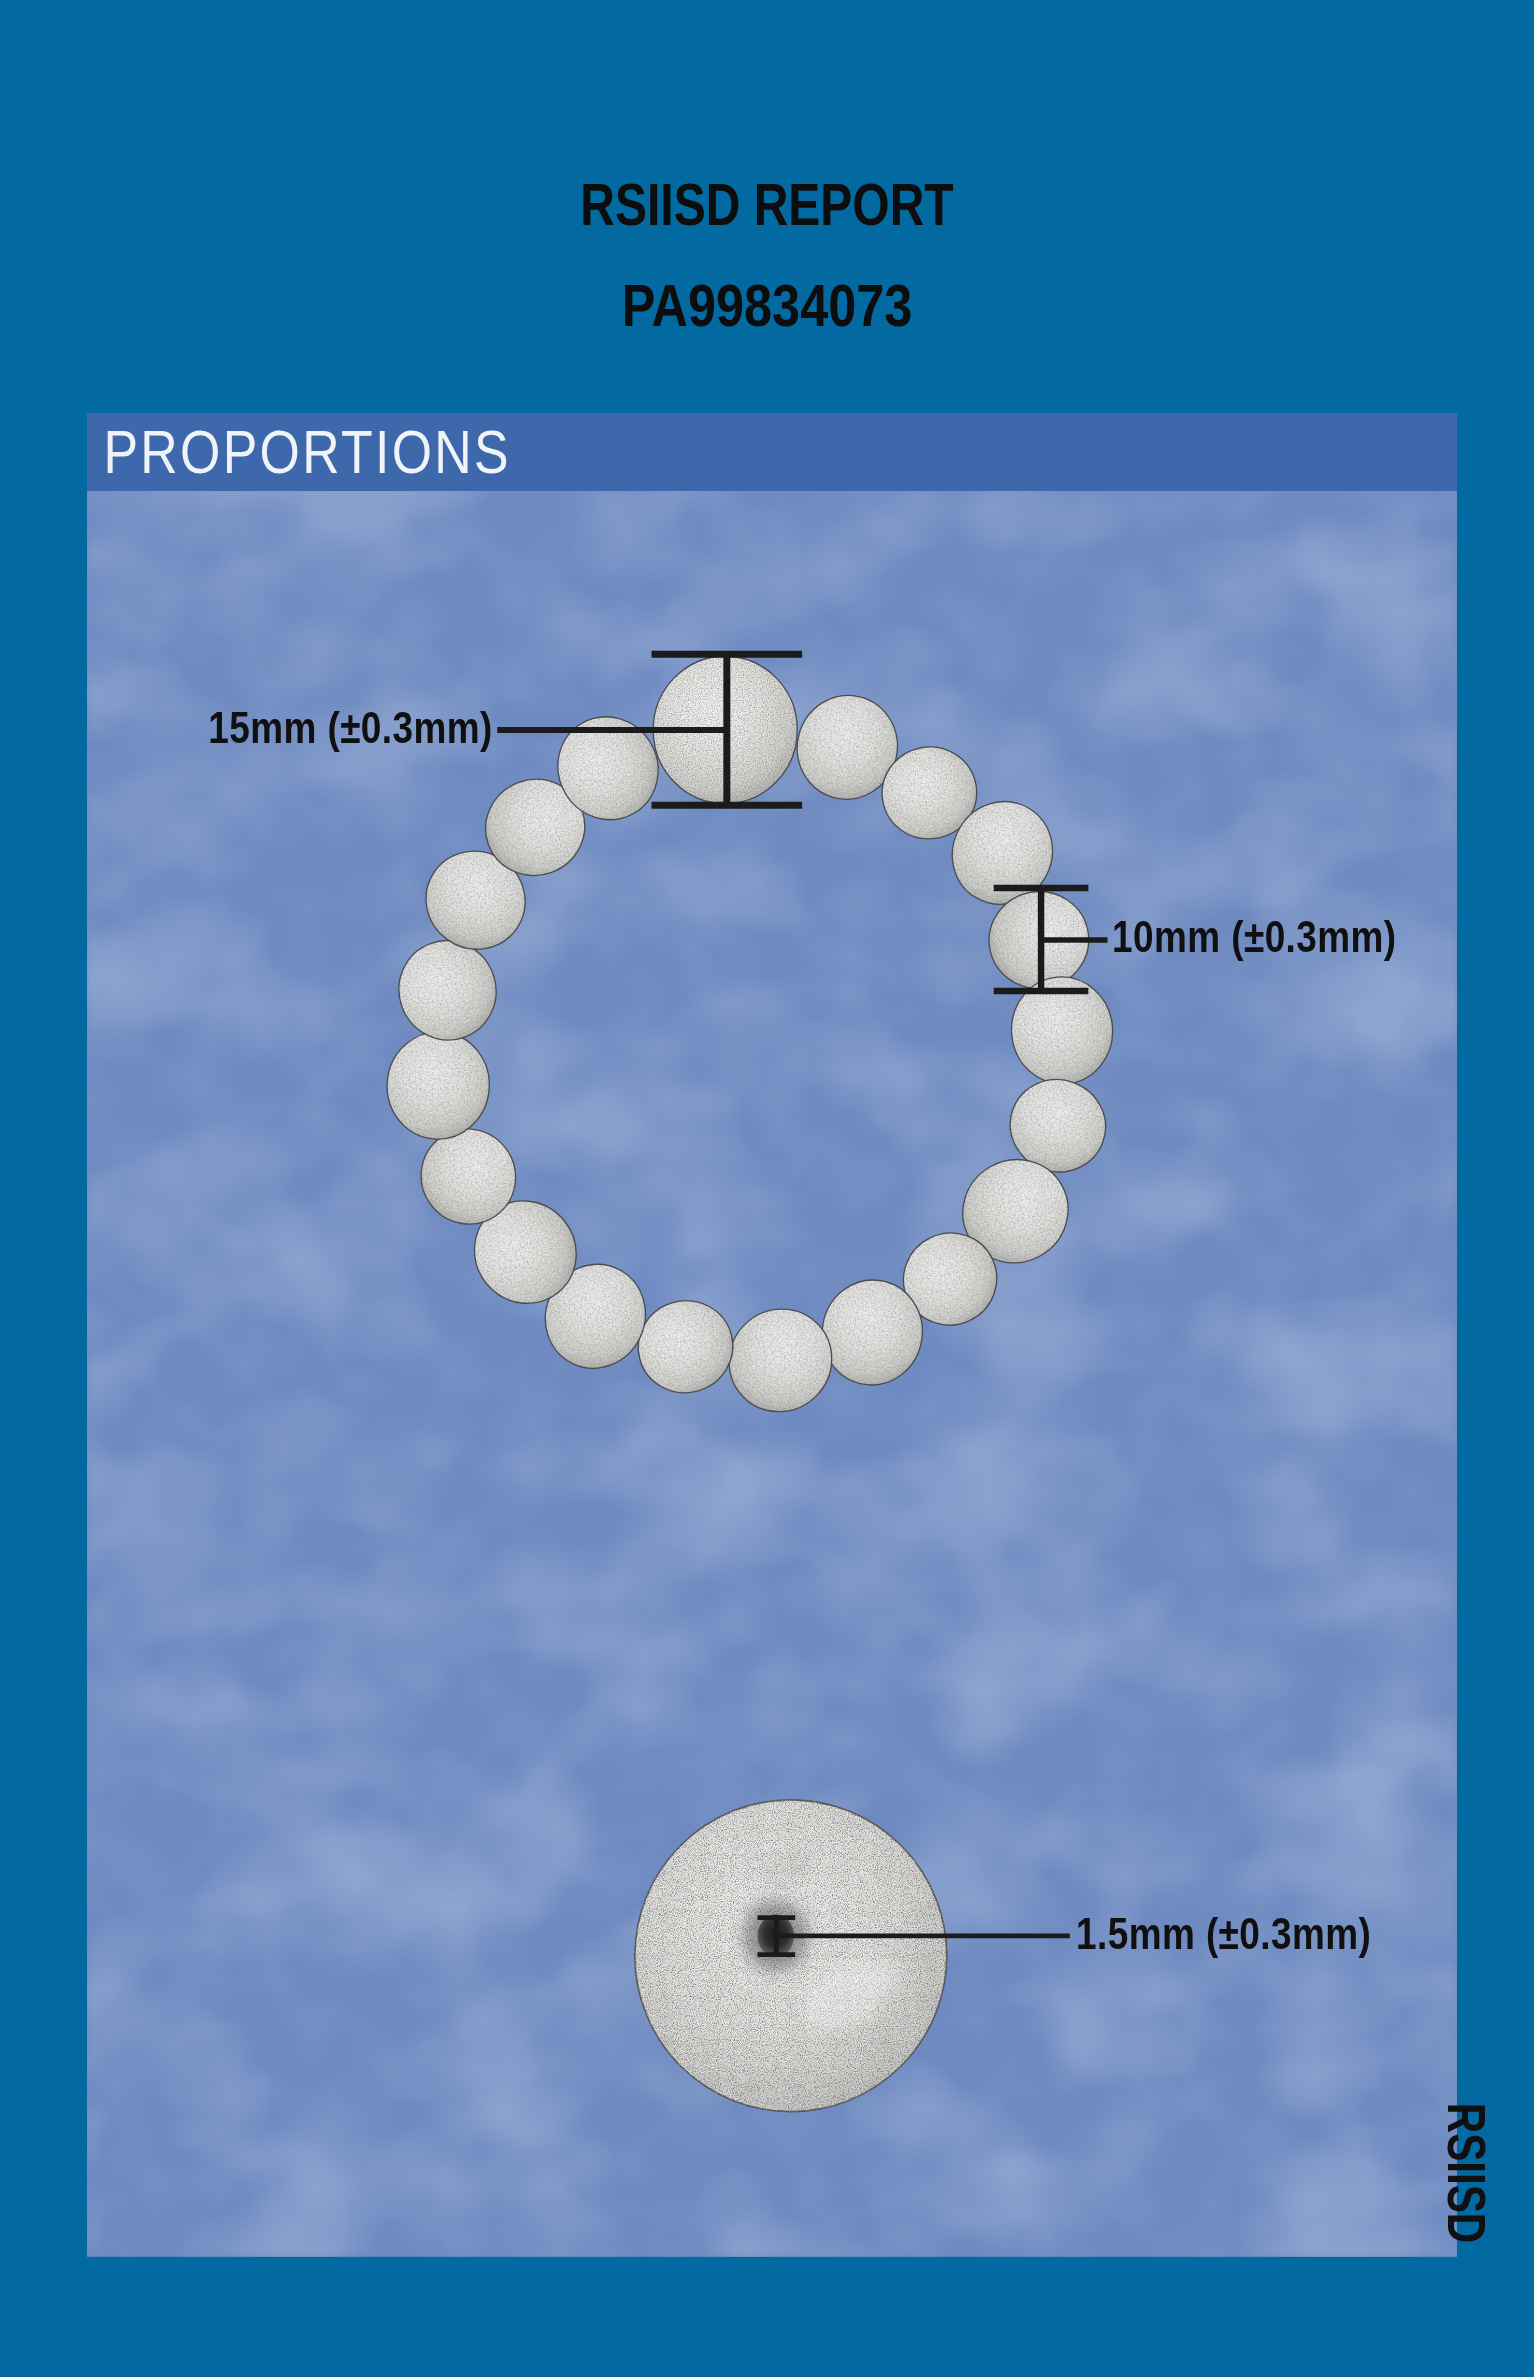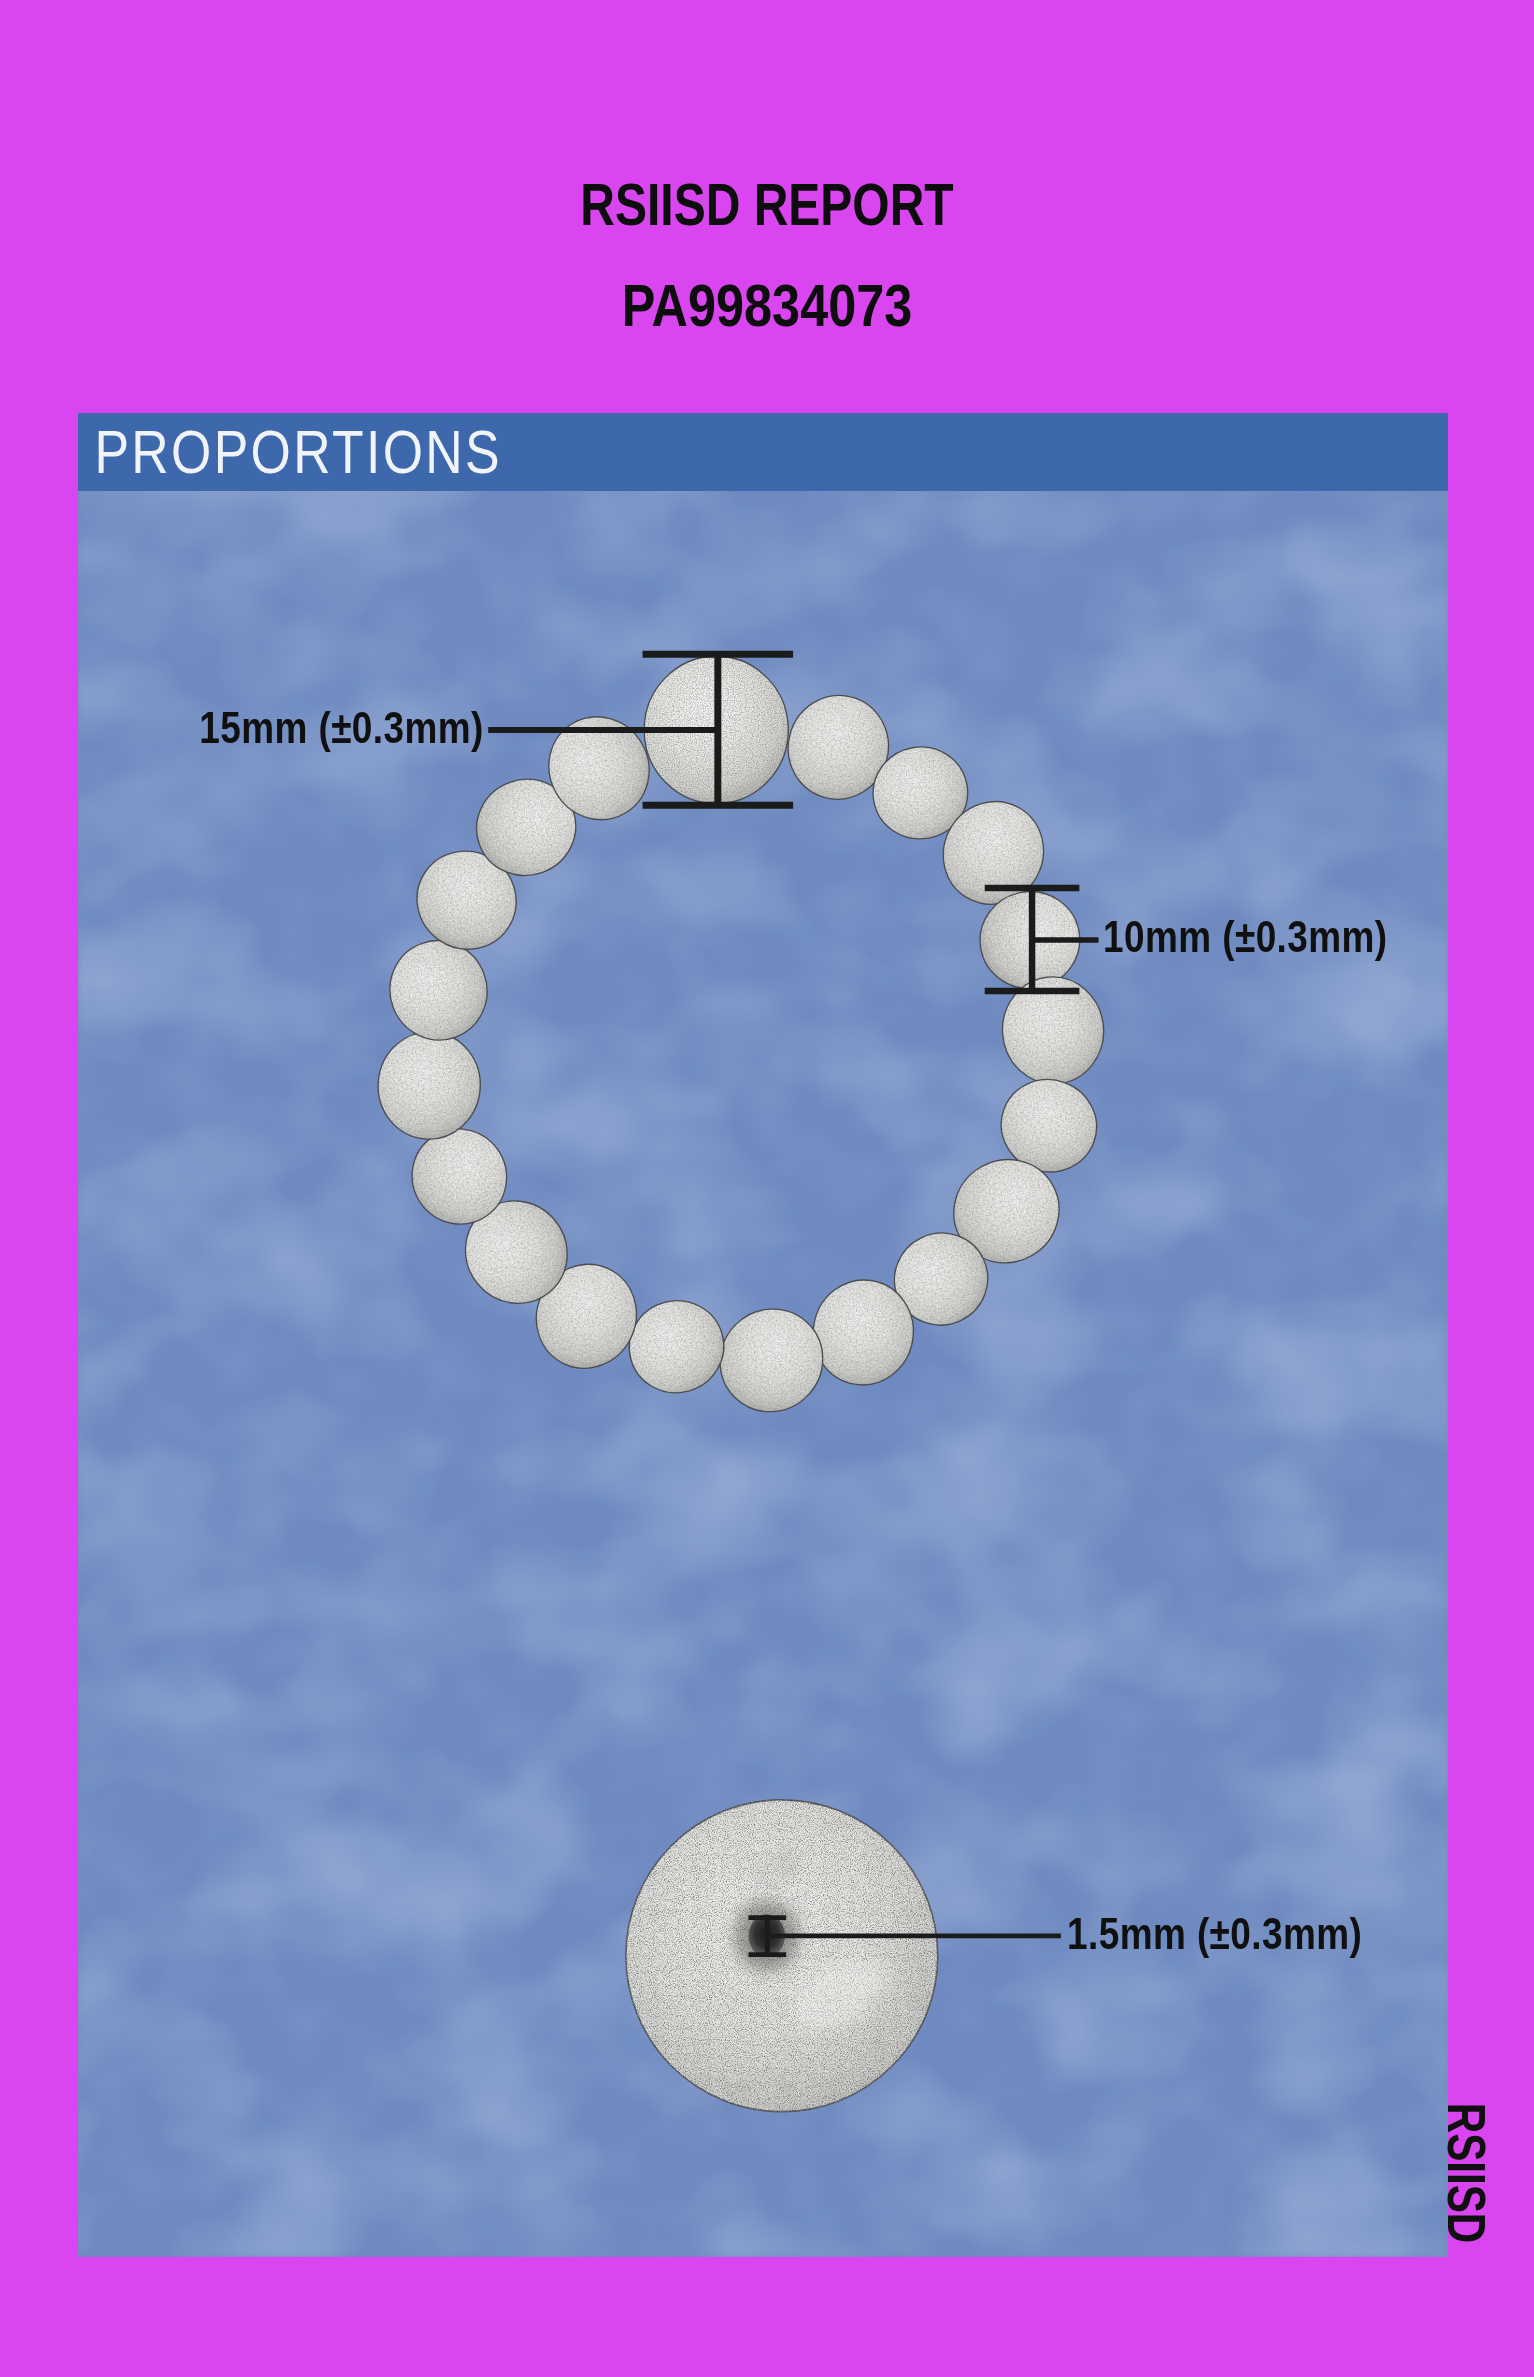--- a/index.html
+++ b/index.html
@@ -1,30 +1,30 @@
 <!DOCTYPE html>
 <html style="--header-bar: #3d68ac; --header-text: #f0f3f8;font-size:8.6px"><head>
 <meta charset="utf-8">
 <style>
   html, body { margin:0; padding:0; background:#ffffff; }
   .page {
-    position:relative; width:1534px; height:2377px; background:#d946ef;
+    position:relative; width:1534px; height:2377px; background:#0369a1;
     font-family:"Liberation Sans", sans-serif; overflow:hidden;
   }
   .report-title {
     position:absolute; top:170px; left:0; width:100%; text-align:center;
     font-size:60px; line-height:1.15; font-weight:700; color:#0d0d0d;
     transform:scaleX(0.80); white-space:nowrap;
   }
   .report-code {
     position:absolute; top:271px; left:0; width:100%; text-align:center;
     font-size:60px; line-height:1.15; font-weight:700; color:#0d0d0d;
     transform:scaleX(0.84); white-space:nowrap;
   }
-  .panel { position:absolute; left:78px; top:413px; width:1370px; height:1324px; }
+  .panel { position:absolute; left:87px; top:413px; width:1370px; height:1324px; }
   .diagram-svg { position:absolute; left:0; top:0; width:1370px; height:1844px; display:block; }
   .section-bar {
     position:absolute; left:0; width:100%; height:78px;
     background:var(--header-bar,#3d68ac); display:flex; align-items:center;
   }
   .bar-proportions { top:0; }
   .bar-bore { top:1157px; }
   .bar-text {
     color:var(--header-text,#f0f3f8); font-size:61px; font-weight:400;
     letter-spacing:2.7px; white-space:nowrap; padding-left:19.4px;

